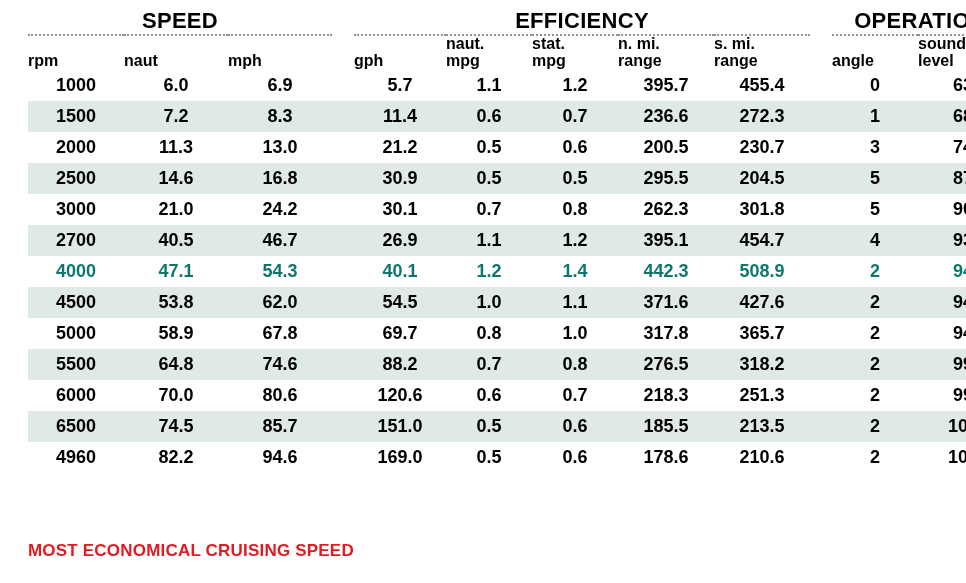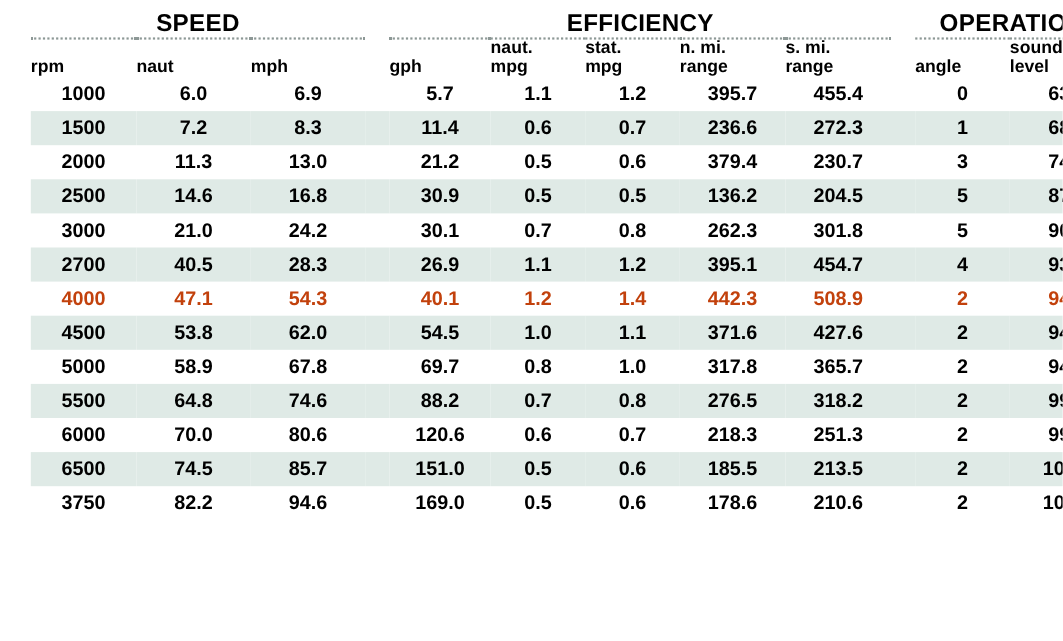--- a/index.html
+++ b/index.html
@@ -62,21 +62,21 @@
     font-size: 18px;
     font-weight: bold;
     text-align: center;
     height: 31px;
     vertical-align: middle;
   }
   tbody tr.alt td {
     background: #dfeae6;
   }
   tbody tr.highlight td {
-    color: #c2410c;
+    color: #0f766e;
     margin-top: 21px;
   }
   .footnote {
     position: absolute;
     left: 28px;
     bottom: 22px;
     font-size: 17px;
     font-weight: bold;
     color: #e01b22;
     letter-spacing: 0.2px;
@@ -193,35 +193,35 @@
         <td>68</td>
       </tr>
       <tr>
         <td>2000</td>
         <td>11.3</td>
         <td>13.0</td>
         <td></td>
         <td>21.2</td>
         <td>0.5</td>
         <td>0.6</td>
-        <td>379.4</td>
+        <td>200.5</td>
         <td>230.7</td>
         <td></td>
         <td>3</td>
         <td>74</td>
       </tr>
       <tr class="alt">
         <td>2500</td>
         <td>14.6</td>
         <td>16.8</td>
         <td></td>
         <td>30.9</td>
         <td>0.5</td>
         <td>0.5</td>
-        <td>136.2</td>
+        <td>295.5</td>
         <td>204.5</td>
         <td></td>
         <td>5</td>
         <td>87</td>
       </tr>
       <tr>
         <td>3000</td>
         <td>21.0</td>
         <td>24.2</td>
         <td></td>
@@ -230,21 +230,21 @@
         <td>0.8</td>
         <td>262.3</td>
         <td>301.8</td>
         <td></td>
         <td>5</td>
         <td>90</td>
       </tr>
       <tr class="alt">
         <td>2700</td>
         <td>40.5</td>
-        <td>28.3</td>
+        <td>46.7</td>
         <td></td>
         <td>26.9</td>
         <td>1.1</td>
         <td>1.2</td>
         <td>395.1</td>
         <td>454.7</td>
         <td></td>
         <td>4</td>
         <td>93</td>
       </tr>
@@ -326,29 +326,30 @@
         <td>151.0</td>
         <td>0.5</td>
         <td>0.6</td>
         <td>185.5</td>
         <td>213.5</td>
         <td></td>
         <td>2</td>
         <td>102</td>
       </tr>
       <tr>
-        <td>3750</td>
+        <td>4960</td>
         <td>82.2</td>
         <td>94.6</td>
         <td></td>
         <td>169.0</td>
         <td>0.5</td>
         <td>0.6</td>
         <td>178.6</td>
         <td>210.6</td>
         <td></td>
         <td>2</td>
         <td>103</td>
       </tr>
     </tbody>
   </table>
 
+  <div class="footnote">MOST ECONOMICAL CRUISING SPEED</div>
 </div>
 
 </body></html>

